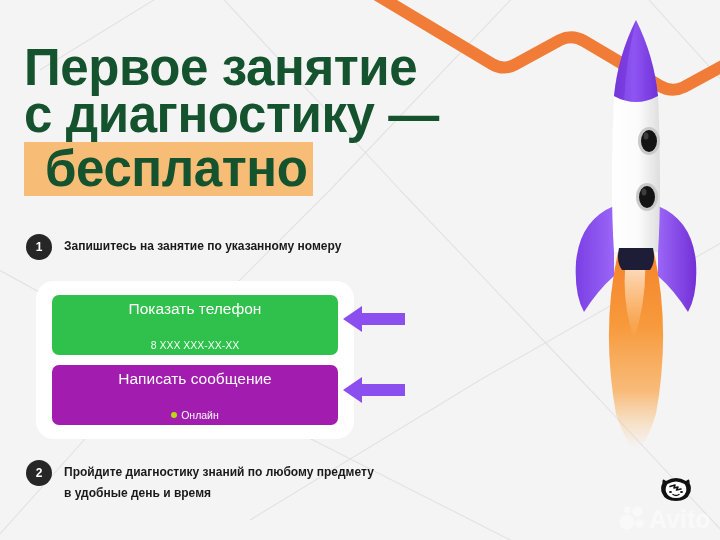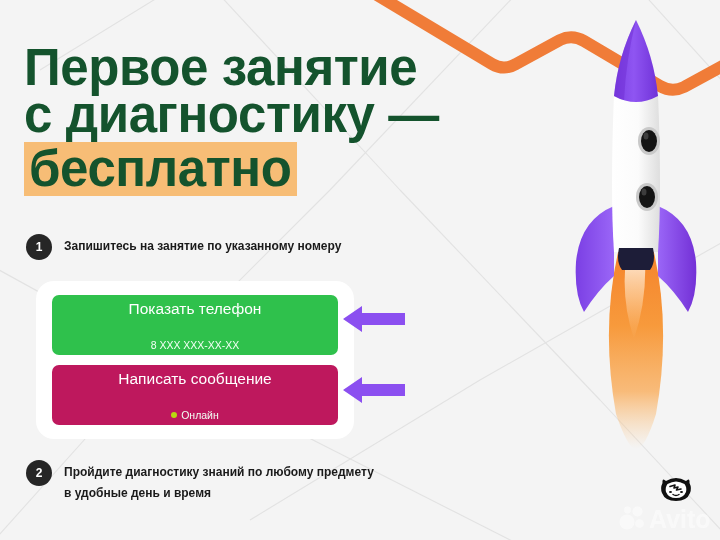--- a/index.html
+++ b/index.html
@@ -58,21 +58,21 @@
     font-size: 51px;
     line-height: 47px;
     font-weight: bold;
     color: #14532d;
     letter-spacing: -0.4px;
     white-space: nowrap;
   }
   .hl-line.hl-hi {
     display: inline-block;
     margin-top: 4px;
-    padding: 3px 6px 4px 5px;
+    padding: 3px 6px 4px 21px;
     background: #f7bd76;
   }
 
   
   .step {
     position: absolute;
     display: flex;
     align-items: flex-start;
     gap: 12px;
   }
@@ -120,21 +120,21 @@
     border: none;
     border-radius: 7px;
     display: flex;
     flex-direction: column;
     align-items: center;
     justify-content: center;
     cursor: pointer;
     font-family: "Liberation Sans", sans-serif;
   }
   #btn-phone { background: #2fc14c; margin-bottom: 10px; }
-  #btn-message { background: #be185d; }
+  #btn-message { background: #a21caf; }
 
   .cta-title {
     color: #ffffff;
     font-size: 15.5px;
     font-weight: normal;
     line-height: 19px;
   }
   .cta-sub {
     color: #f2fff5;
     font-size: 10.5px;

